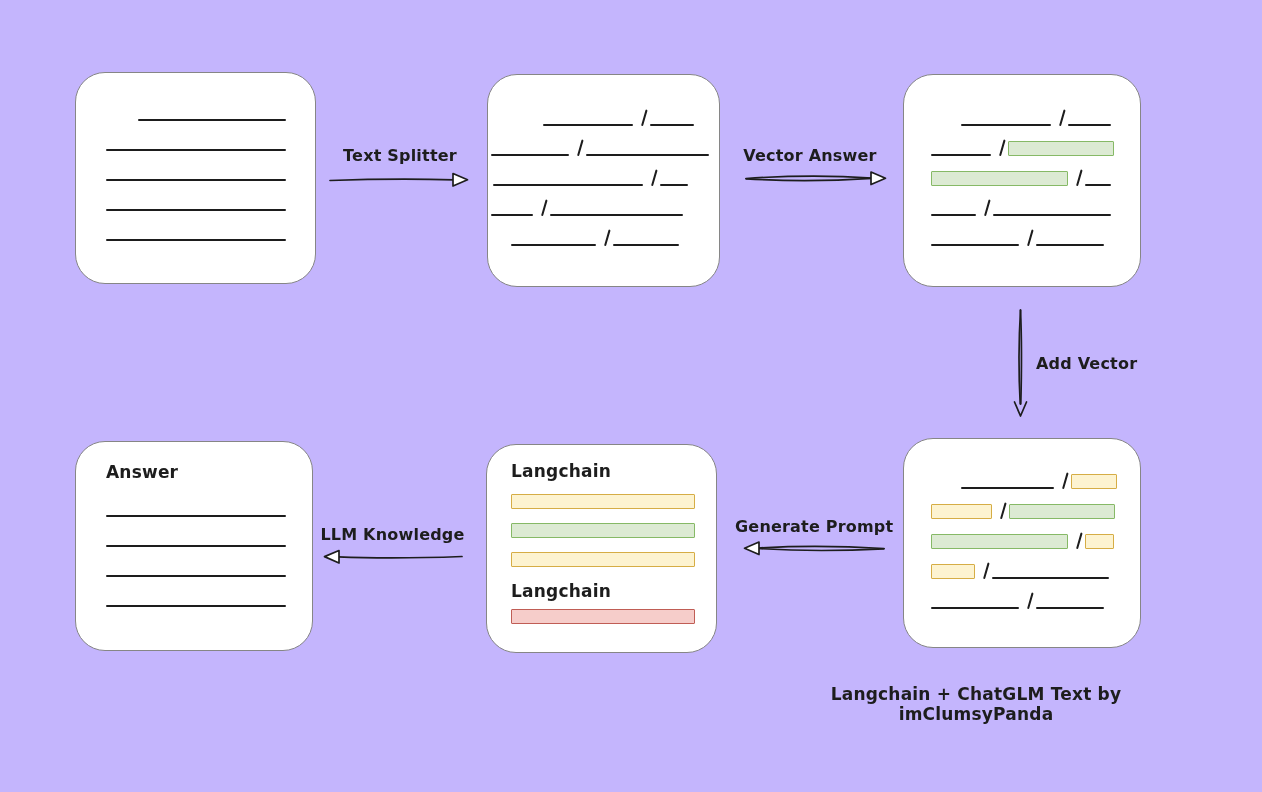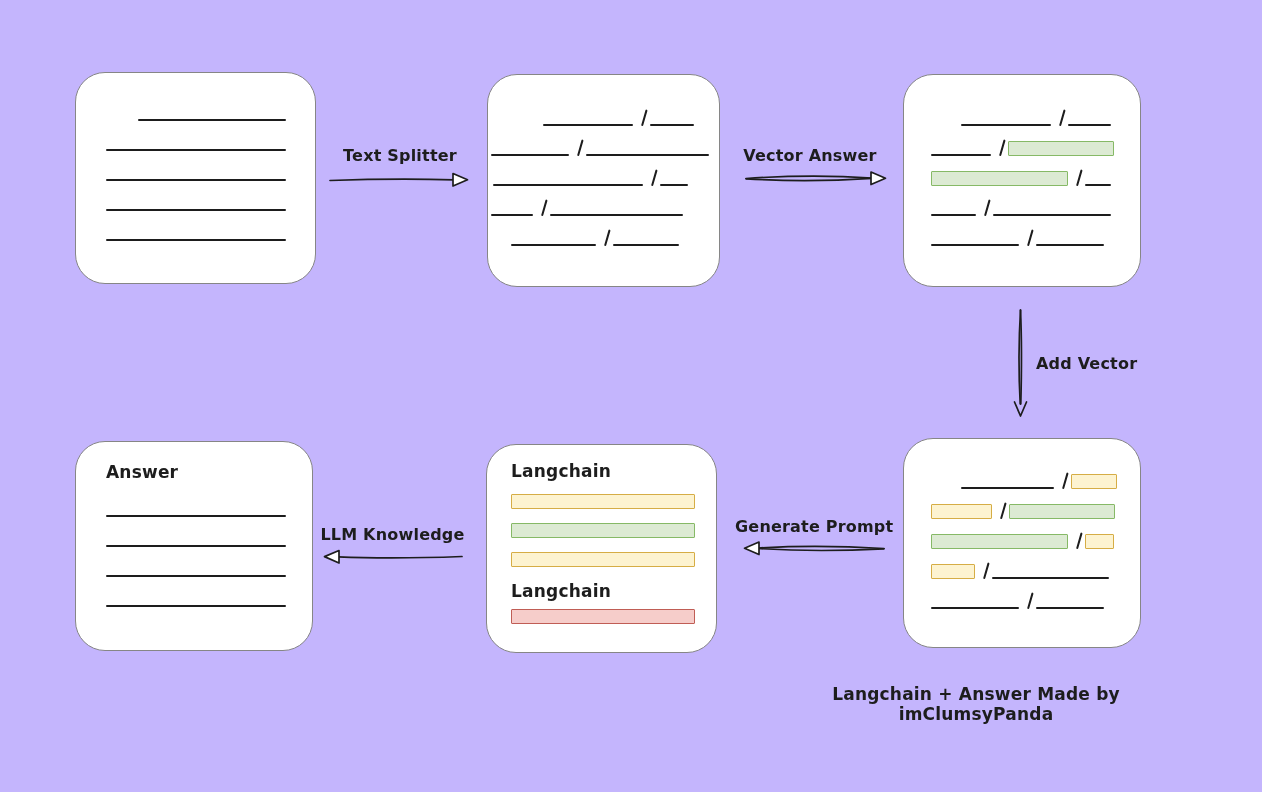--- a/index.html
+++ b/index.html
@@ -216,15 +216,15 @@
           <div class="row">
             <span class="seg line" style="width: 180px;"></span>
           </div>
           <div class="row">
             <span class="seg line" style="width: 180px;"></span>
           </div>
         </div>
     </div>
   </div>
 
-  <div class="caption">Langchain + Answer Made by imClumsyPanda</div>
+  <div class="caption">Langchain + ChatGLM Text by imClumsyPanda</div>
 
 </div>
 
 </body></html>

